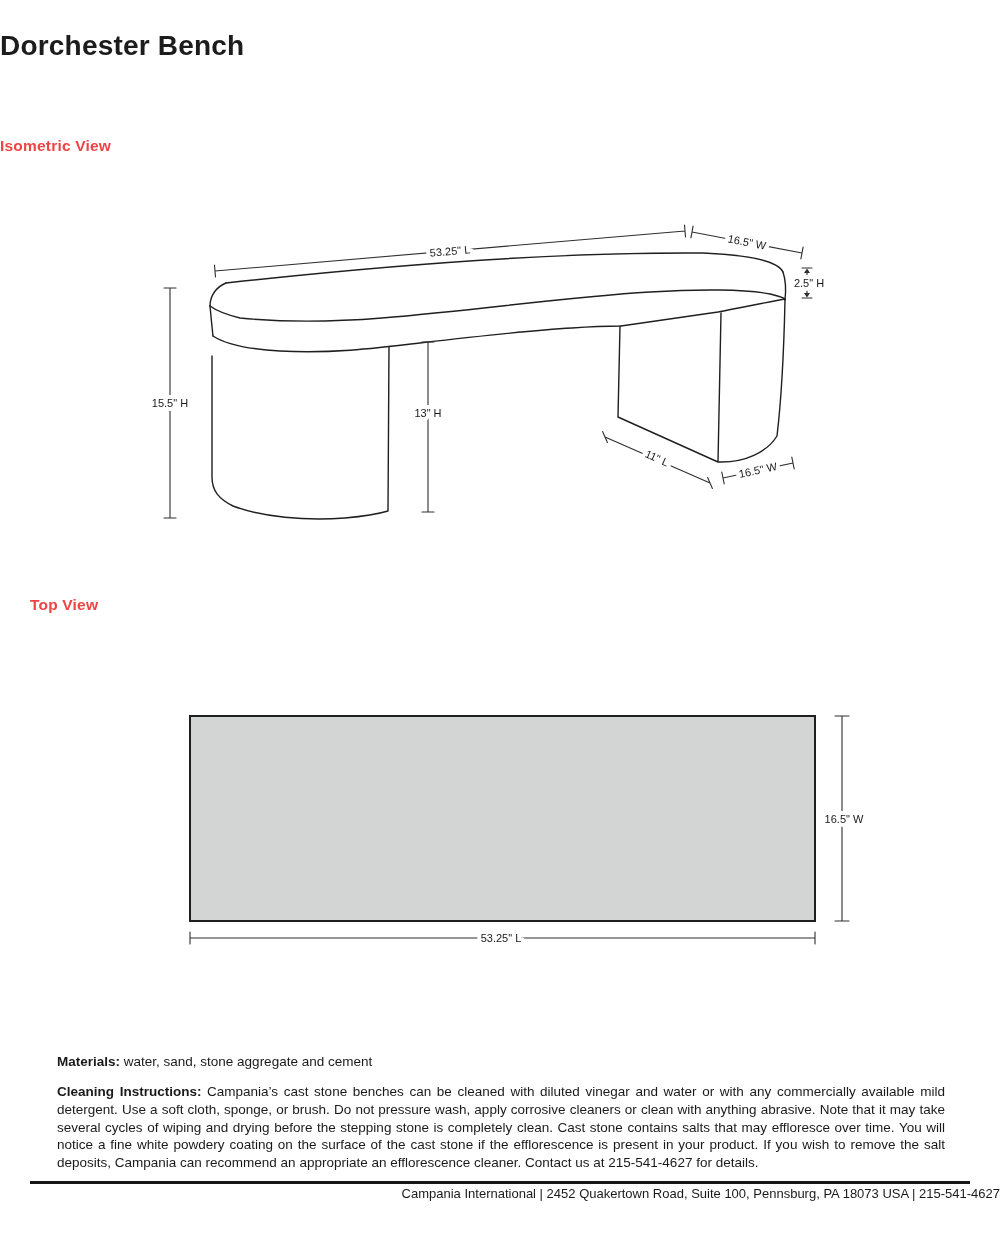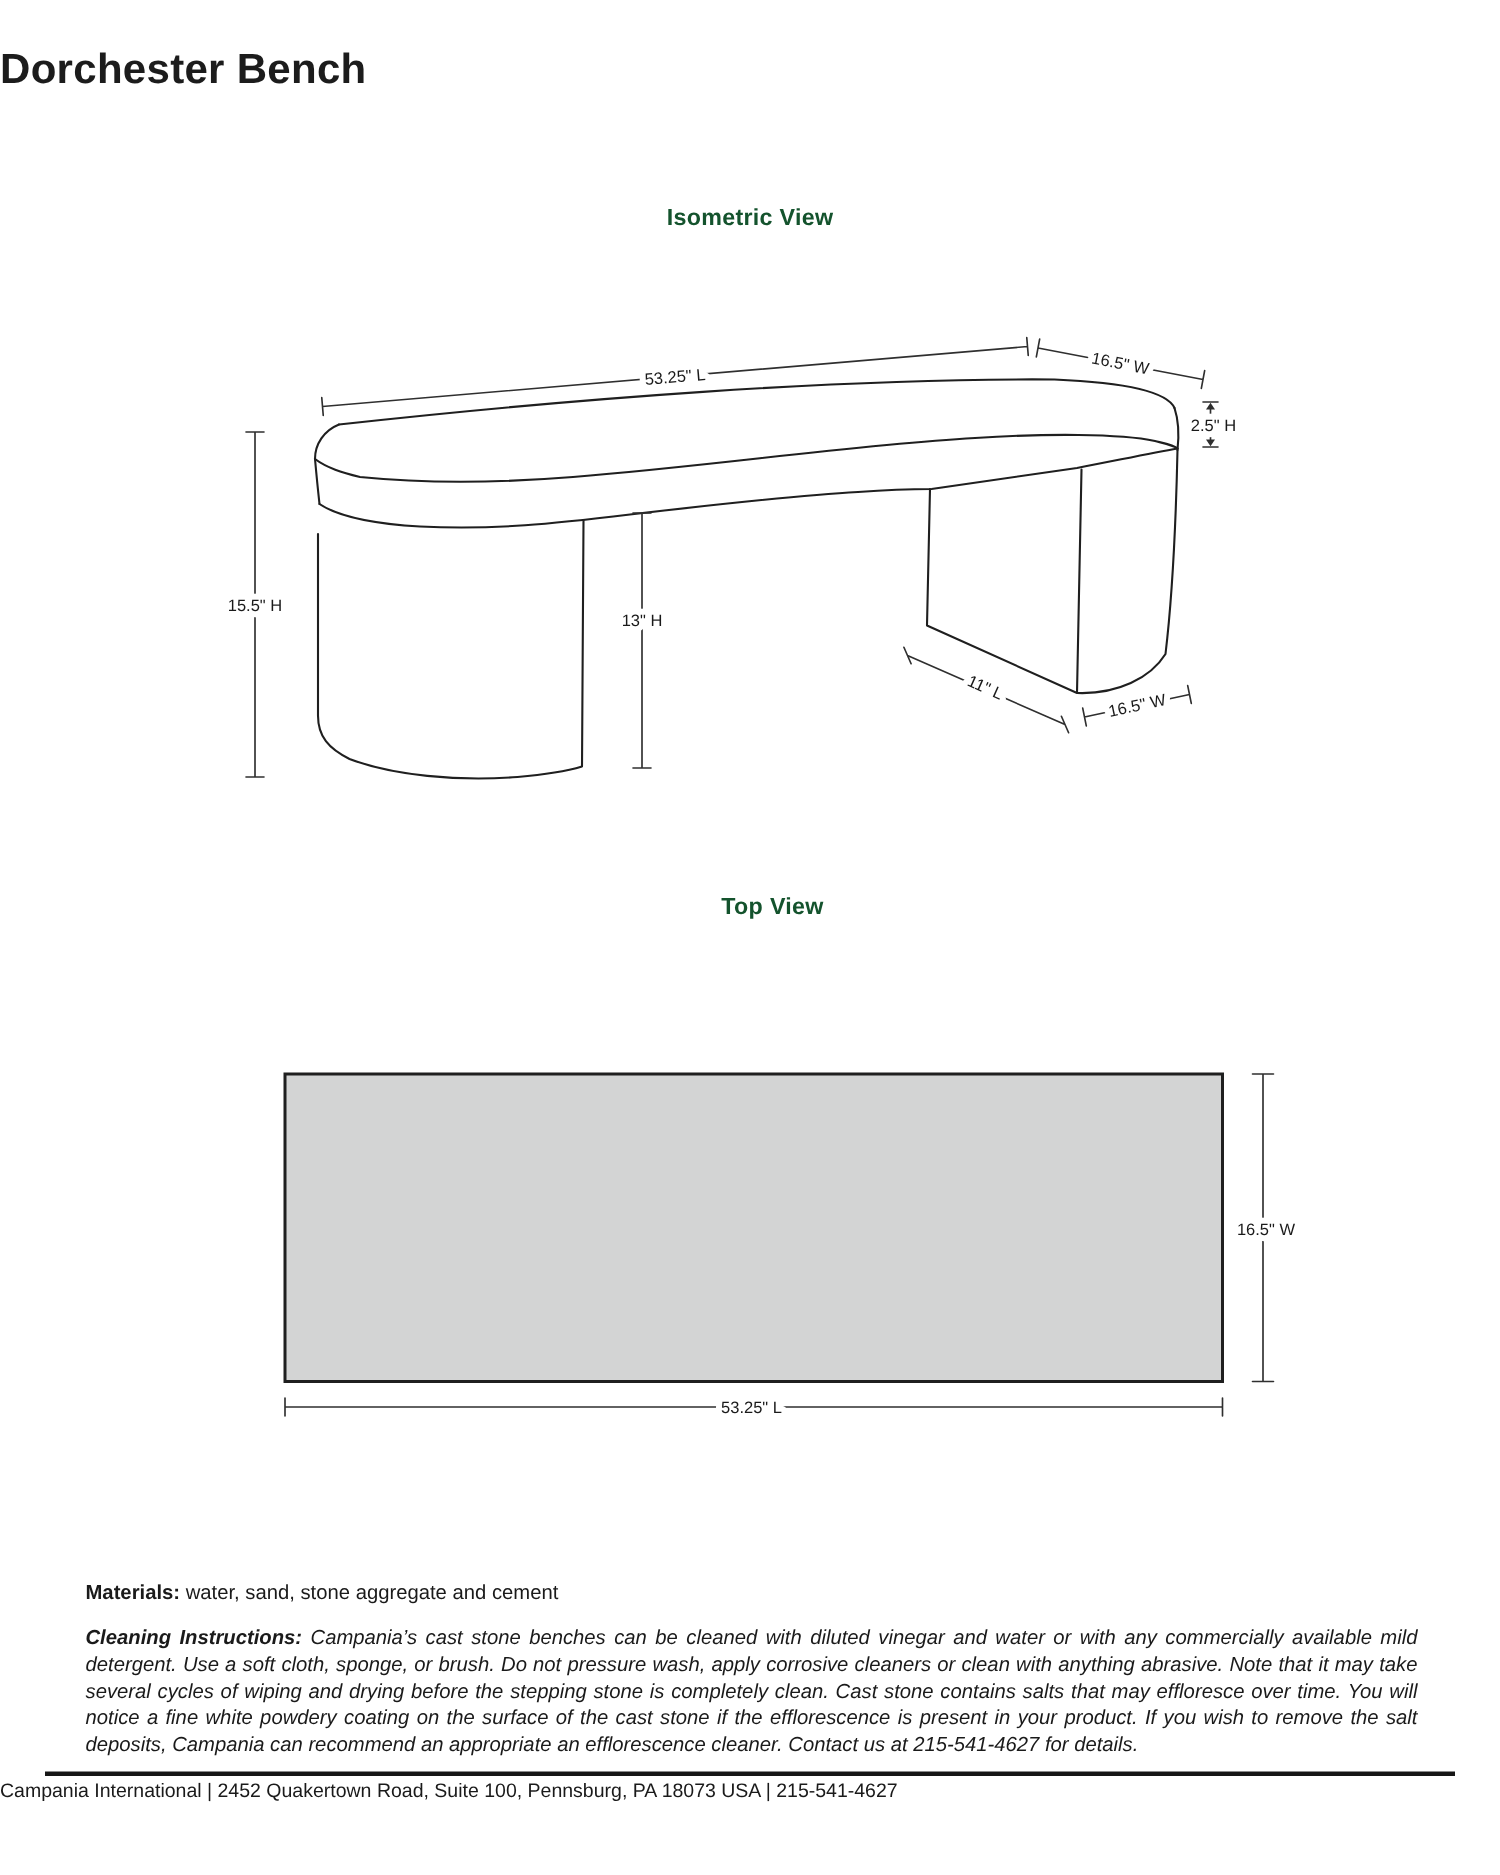--- a/index.html
+++ b/index.html
@@ -17,24 +17,24 @@
     position: absolute;
     top: 30px; left: 0; width: 100%;
     font-size: 28px;
     font-weight: bold;
     letter-spacing: 0.2px;
     color: #1c1c1c;
   }
   .section-heading {
     position: absolute;
     left: 0; width: 100%;
-    text-align: center;
+    text-align: left;
     font-size: 15.5px;
     font-weight: bold;
-    color: #14532d;
+    color: #ef4444;
     letter-spacing: 0.2px;
   }
   #heading-isometric { top: 137px; }
   #heading-topview  { top: 596px; padding-left: 30px; }
 
   svg.drawing {
     position: absolute;
     top: 0; left: 0;
     width: 1000px; height: 1250px;
   }
@@ -57,33 +57,32 @@
     left: 57px; top: 1053px; width: 890px;
     font-size: 13.5px;
     line-height: 1.32;
   }
   .cleaning-block {
     position: absolute;
     left: 57px; top: 1083px; width: 888px;
     font-size: 13.5px;
     line-height: 1.32;
     text-align: justify;
-    font-style: italic;
   }
   .bold-label { font-weight: bold; }
 
   .footer-rule {
     position: absolute;
     left: 30px; top: 1181px; width: 940px; height: 3px;
     background: #161616;
   }
   .footer-line1, .footer-line2 {
     position: absolute;
     left: 0; width: 100%;
-    text-align: left;
+    text-align: right;
     font-size: 13px;
   }
   .footer-line1 { top: 1186px; }
   .footer-line2 { top: 1204px; }
   .footer-link {
     color: #3a6fad;
     text-decoration: underline;
     cursor: pointer;
   }
 </style>

